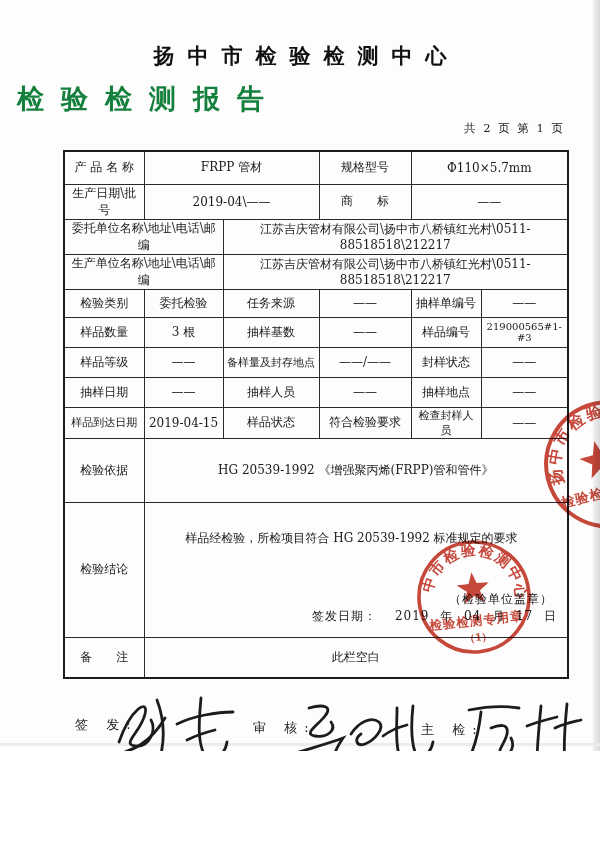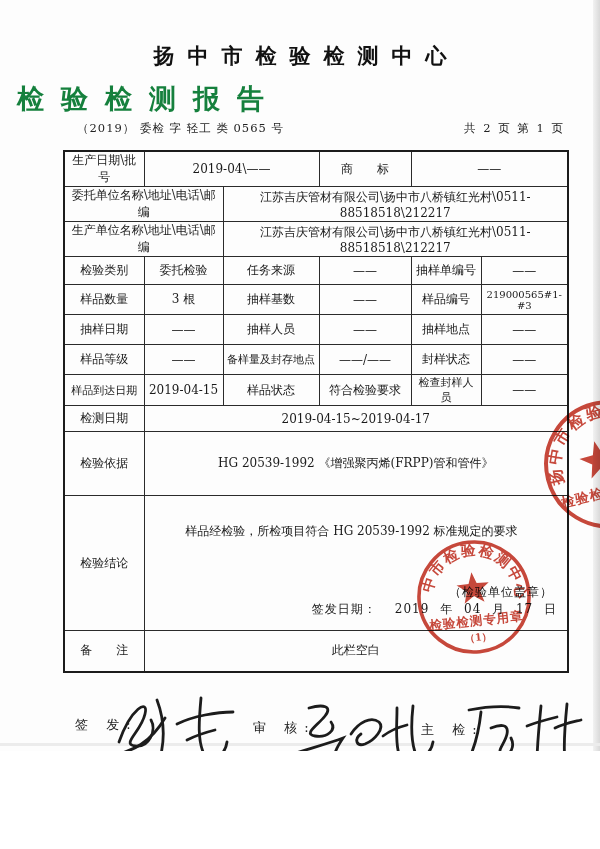--- a/index.html
+++ b/index.html
@@ -51,34 +51,39 @@
 <body>
 
 <div class="page">
 
   <div class="scan-edge-right"></div>
   <div class="scan-edge-bottom"></div>
 
   <div class="org-title">扬中市检验检测中心</div>
   <div class="report-title">检验检测报告</div>
   <div class="ref-line">
-    <span class="ref-no">（2019） 委检 字 轻工 类 0565 号</span>
     <span class="page-info">共 2 页 第 1 页</span>
   </div>
 
   <table class="form">
     <colgroup>
       <col style="width:80px">
         <col style="width:79px">
         <col style="width:96px">
       <col style="width:92px">
         <col style="width:70px">
         <col style="width:87px">
     </colgroup>
     <tbody>
+      <tr style="height:33px">
+        <td class="lbl">产 品 名 称</td>
+        <td colspan="2">FRPP 管材</td>
+        <td class="lbl">规格型号</td>
+        <td colspan="2">Φ110×5.7mm</td>
+      </tr>
       <tr style="height:30px">
         <td class="lbl">生产日期\批号</td>
         <td colspan="2">2019-04\——</td>
         <td class="lbl">商　　标</td>
         <td colspan="2">——</td>
       </tr>
       <tr style="height:29px">
         <td colspan="2" class="lbl">委托单位名称\地址\电话\邮编</td>
         <td colspan="4" class="left">江苏吉庆管材有限公司\扬中市八桥镇红光村\0511-88518518\212217</td>
       </tr>
@@ -96,46 +101,42 @@
       </tr>
       <tr style="height:30px">
         <td class="lbl">样品数量</td>
         <td>3 根</td>
         <td class="lbl">抽样基数</td>
         <td>——</td>
         <td class="lbl">样品编号</td>
         <td style="font-size:10px">219000565#1-#3</td>
       </tr>
       <tr style="height:30px">
-        <td class="lbl">抽样日期</td>
-        <td>——</td>
-        <td class="lbl">抽样人员</td>
-        <td>——</td>
-        <td class="lbl">抽样地点</td>
-        <td>——</td>
-      </tr>
-      <tr style="height:30px">
         <td class="lbl">样品等级</td>
         <td>——</td>
         <td class="lbl" style="font-size:11px">备样量及封存地点</td>
         <td>——/——</td>
         <td class="lbl">封样状态</td>
+        <td>——</td>
+      </tr>
+      <tr style="height:30px">
+        <td class="lbl">抽样日期</td>
+        <td>——</td>
+        <td class="lbl">抽样人员</td>
+        <td>——</td>
+        <td class="lbl">抽样地点</td>
         <td>——</td>
       </tr>
       <tr style="height:30px">
         <td class="lbl" style="font-size:11px">样品到达日期</td>
         <td>2019-04-15</td>
         <td class="lbl">样品状态</td>
         <td>符合检验要求</td>
         <td class="lbl" style="font-size:11px">检查封样人员</td>
         <td>——</td>
-      </tr>
-      <tr style="height:26px">
-        <td class="lbl">检测日期</td>
-        <td colspan="5">2019-04-15~2019-04-17</td>
       </tr>
       <tr style="height:64px">
         <td class="lbl">检验依据</td>
         <td colspan="5" class="left">HG 20539-1992 《增强聚丙烯(FRPP)管和管件》</td>
       </tr>
       <tr style="height:135px">
         <td class="lbl">检验结论</td>
         <td colspan="5" class="conclusion-cell">
           <div class="conclusion-text">样品经检验，所检项目符合 HG 20539-1992 标准规定的要求</div>
           <div class="seal-note">（检验单位盖章）</div>

